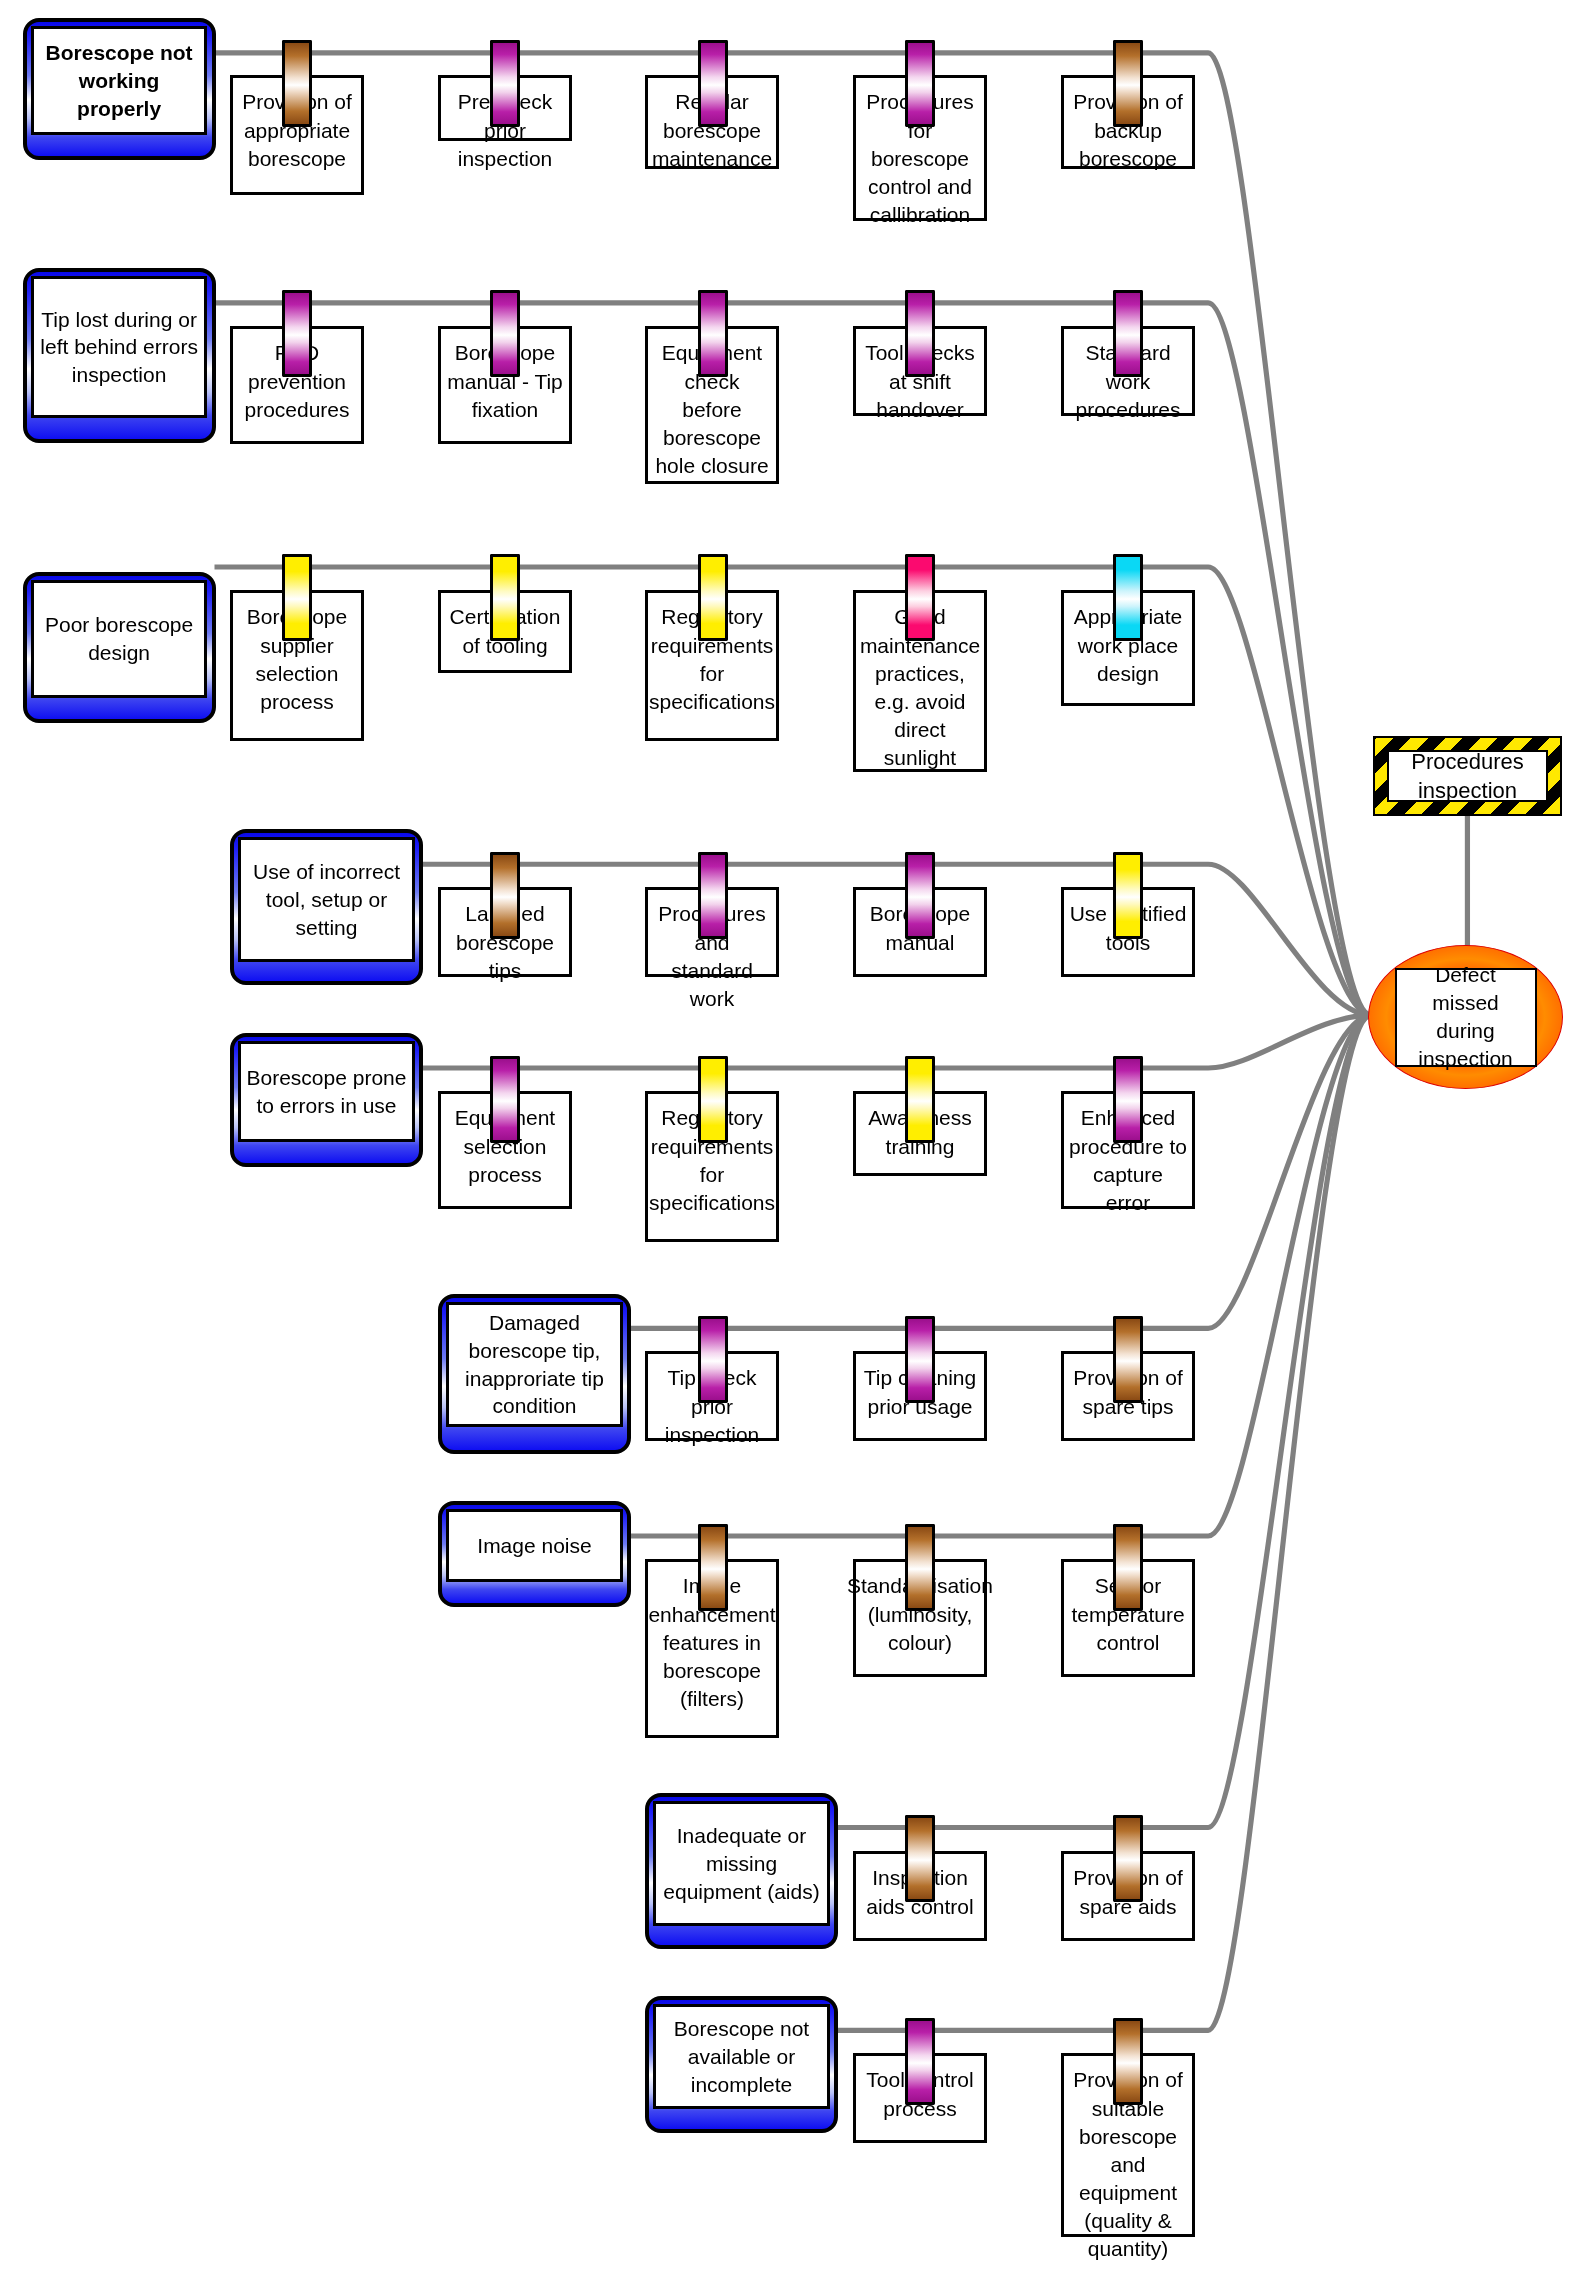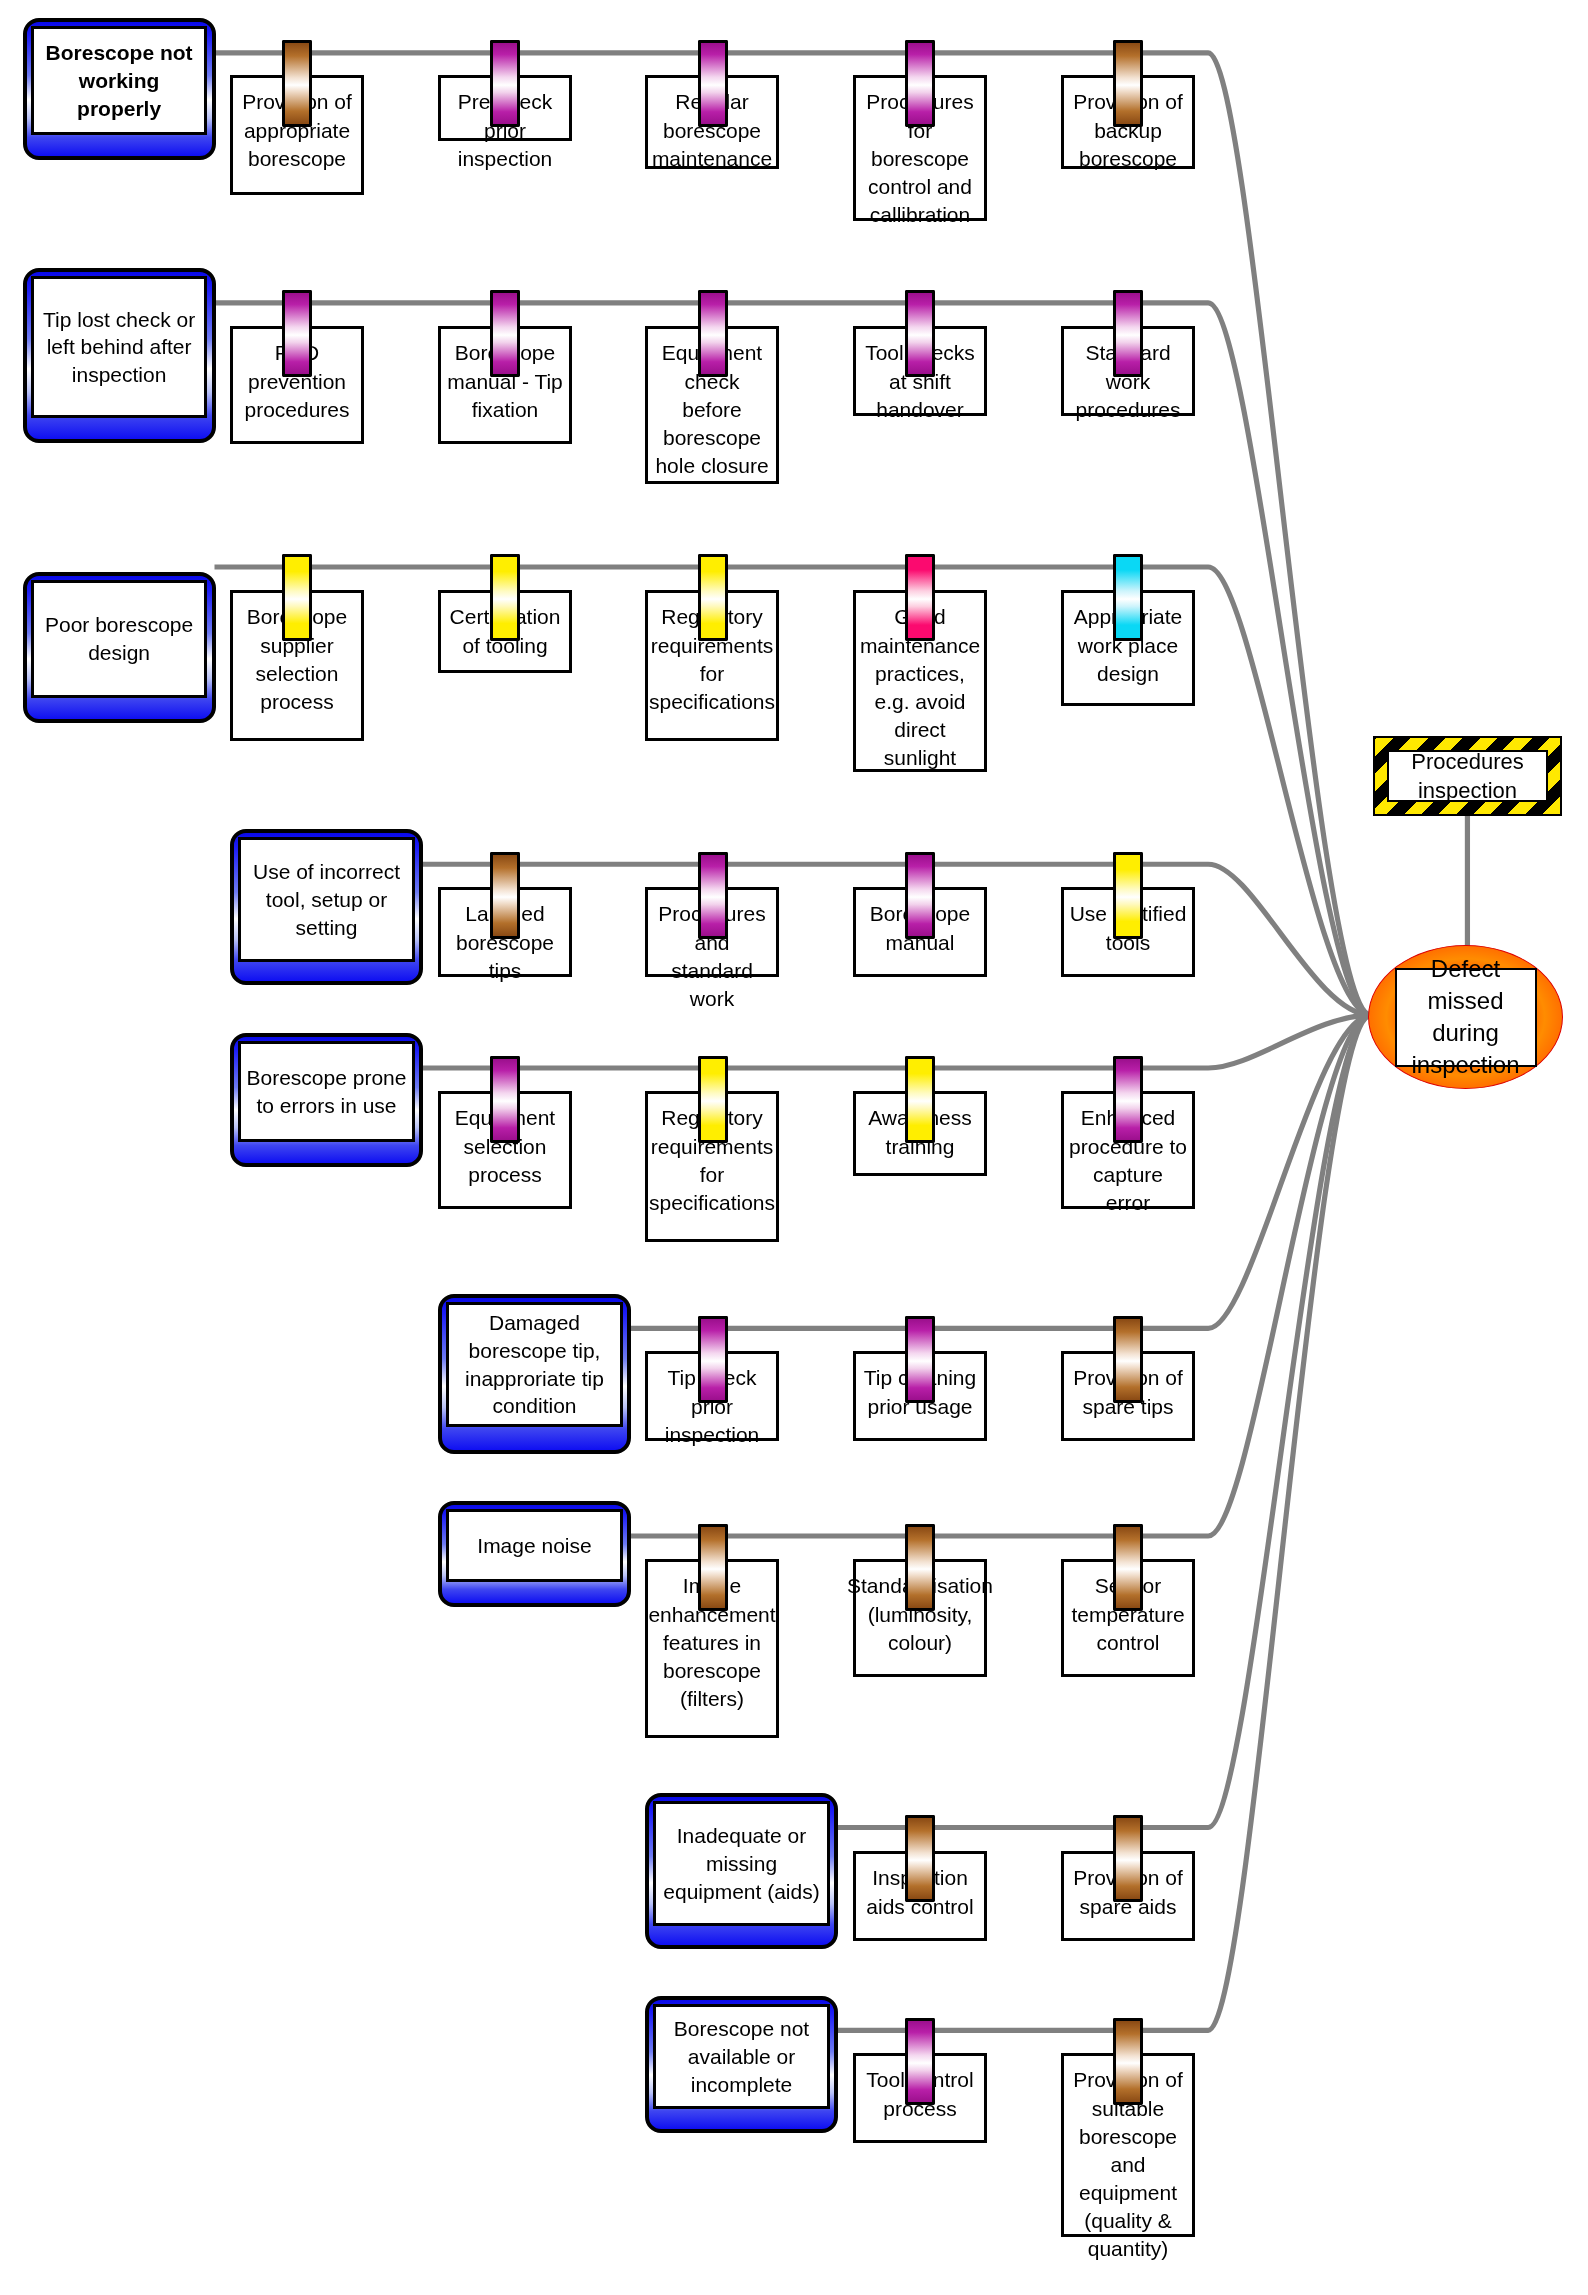--- a/index.html
+++ b/index.html
@@ -36,21 +36,21 @@
     display:flex;align-items:center;justify-content:center;text-align:center;
     font-size:22px;line-height:1.34;color:#000;}
 
   
   .topevent{position:absolute;border-radius:50%;
     background:radial-gradient(ellipse at 50% 50%, #ff2200 0%, #ff2a00 26%, #ff8c00 58%, #ff6000 78%, #ff1500 100%);
     border:1.4px solid #dd0000;
     display:flex;align-items:center;justify-content:center;}
   .topevent .inner{background:#fff;border:2.4px solid #000;
     display:flex;align-items:center;justify-content:center;text-align:center;
-    font-size:24px;line-height:1.34;color:#000;padding:4.7px 3.8px;box-sizing:border-box;}
+    font-size:21px;line-height:1.34;color:#000;padding:4.7px 3.8px;box-sizing:border-box;}
 
   svg.wires{position:absolute;left:0;top:0;width:1589px;height:2295px;pointer-events:none;}
 </style>
 </head>
 <body>
 
 <div id="canvas">
   <svg class="wires" id="wires" viewBox="0 0 3367 4865" width="1589" height="2295">
       <path d="M 454 112 L 2560.5 112 C 2655.5 112 2786 2152 2906 2152" stroke="#808080" stroke-width="11" fill="none"></path>
       <path d="M 454 642 L 2560.5 642 C 2655.5 642 2786 2152 2906 2152" stroke="#808080" stroke-width="11" fill="none"></path>
@@ -71,21 +71,21 @@
       <div class="bar brown" style="left: 282px; top: 40px; width: 30px; height: 87px;"></div>
       <div class="barrier" style="left: 438px; top: 75px; width: 134px; height: 66px;">Pre-check prior inspection</div>
       <div class="bar purple" style="left: 490px; top: 40px; width: 30px; height: 87px;"></div>
       <div class="barrier" style="left: 645px; top: 75px; width: 134px; height: 94px;">Regular borescope maintenance</div>
       <div class="bar purple" style="left: 698px; top: 40px; width: 30px; height: 87px;"></div>
       <div class="barrier" style="left: 853px; top: 75px; width: 134px; height: 146px;">Procedures for borescope control and callibration</div>
       <div class="bar purple" style="left: 905px; top: 40px; width: 30px; height: 87px;"></div>
       <div class="barrier" style="left: 1061px; top: 75px; width: 134px; height: 94px;">Provision of backup borescope</div>
       <div class="bar brown" style="left: 1113px; top: 40px; width: 30px; height: 87px;"></div>
       <div class="threat" style="left: 22.6px; top: 268px; width: 193px; height: 175px;">
-        <div class="inner" style="height: 142px;">Tip lost check or left behind after inspection</div>
+        <div class="inner" style="height: 142px;">Tip lost during or left behind errors inspection</div>
       </div>
       <div class="barrier" style="left: 230px; top: 326px; width: 134px; height: 118px;">FOD prevention procedures</div>
       <div class="bar purple" style="left: 282px; top: 290px; width: 30px; height: 87px;"></div>
       <div class="barrier" style="left: 438px; top: 326px; width: 134px; height: 118px;">Borescope manual - Tip fixation</div>
       <div class="bar purple" style="left: 490px; top: 290px; width: 30px; height: 87px;"></div>
       <div class="barrier" style="left: 645px; top: 326px; width: 134px; height: 158px;">Equipment check before borescope hole closure</div>
       <div class="bar purple" style="left: 698px; top: 290px; width: 30px; height: 87px;"></div>
       <div class="barrier" style="left: 853px; top: 326px; width: 134px; height: 90px;">Tool checks at shift handover</div>
       <div class="bar purple" style="left: 905px; top: 290px; width: 30px; height: 87px;"></div>
       <div class="barrier" style="left: 1061px; top: 326px; width: 134px; height: 90px;">Standard work procedures</div>

